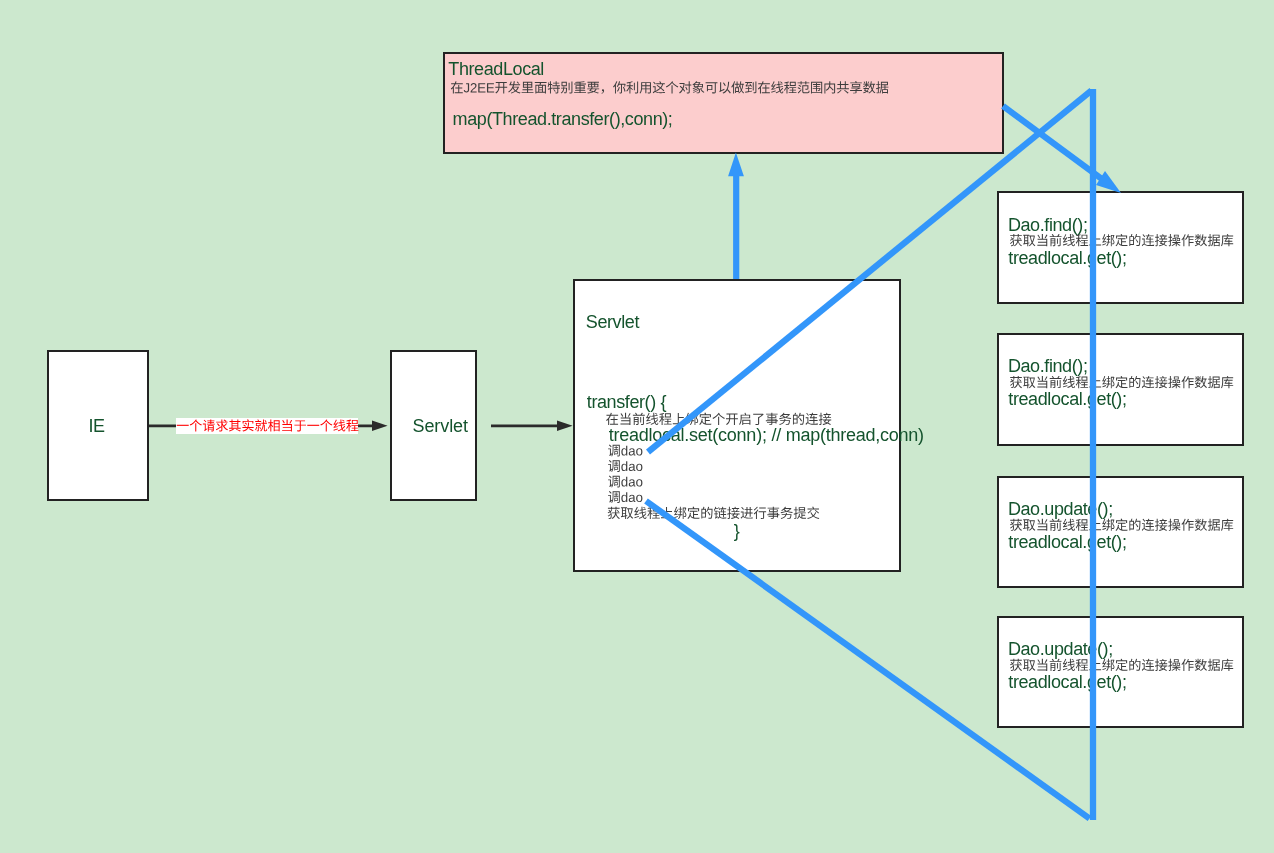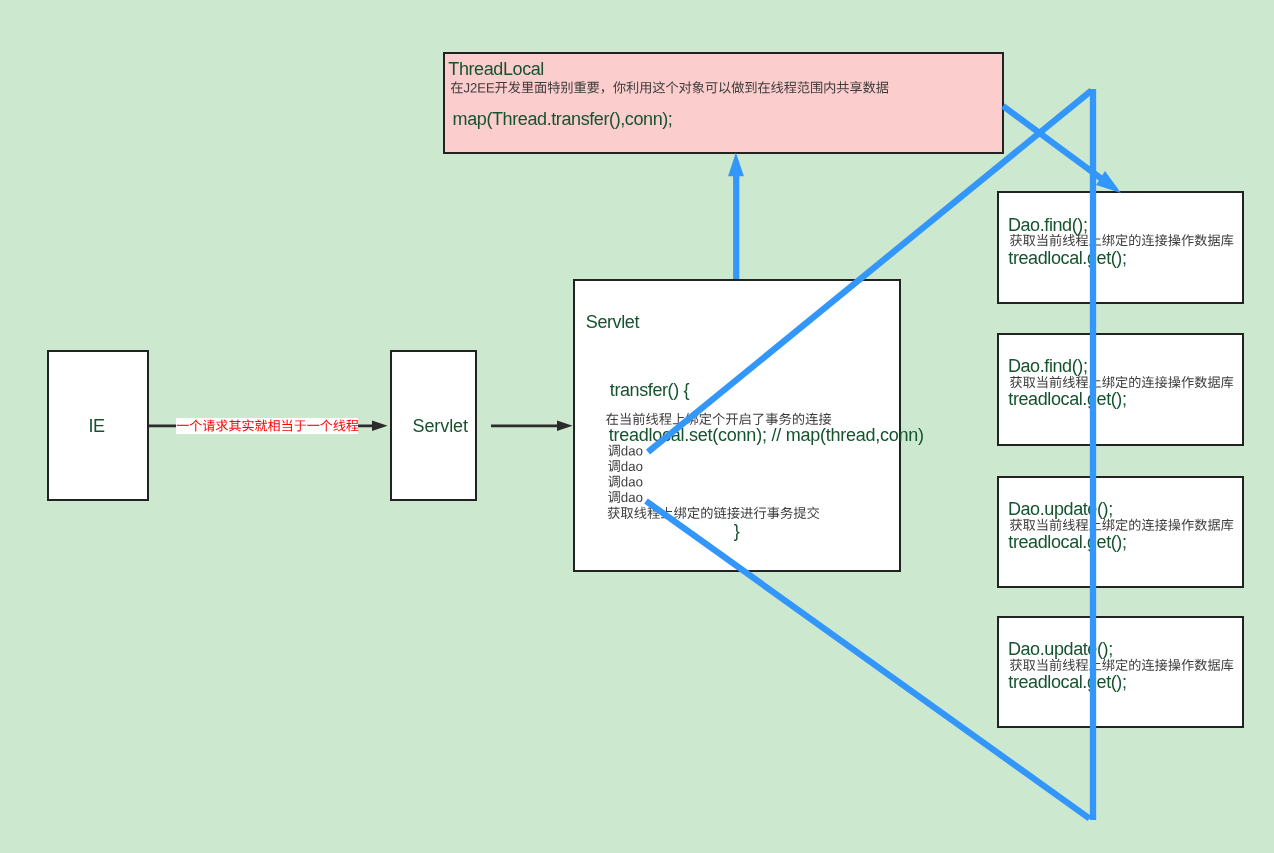--- a/index.html
+++ b/index.html
@@ -29,21 +29,21 @@
   <div class="box" style="left: 46.9px; top: 349.9px; width: 102.2px; height: 151.2px; background-color: rgb(255, 255, 255); padding-left: 8px;">
     <div class="txt" style="left:-0.4px;top:66px;width:96px;text-align:center;">IE</div>
   </div>
 
   <div class="box" style="left: 389.8px; top: 349.9px; width: 87px; height: 151.2px; background-color: rgb(255, 255, 255);">
     <div class="txt" style="left:0.9px;top:66px;width:95px;text-align:center;letter-spacing:-0.1px;">Servlet</div>
   </div>
 
   <div class="box" style="left: 572.8px; top: 278.9px; width: 328.4px; height: 293.1px; background-color: rgb(255, 255, 255);">
     <div class="txt" style="left:11px;top:33px;">Servlet</div>
-    <div class="txt" style="left:12px;top:101px;margin-left:23px;">transfer() {</div>
+    <div class="txt" style="left:12px;top:113px;">transfer() {</div>
     <div class="txt glyphtext" style="left:30px;top:130px;">在当前线程上绑定个开启了事务的连接</div>
     <div class="txt" style="left:34px;top:146px;letter-spacing:-0.25px;">treadlocal.set(conn); // map(thread,conn)</div>
     <div class="txt glyphtext" style="left:33px;top:161.5px;">调dao</div>
     <div class="txt glyphtext" style="left:33px;top:177px;">调dao</div>
     <div class="txt glyphtext" style="left:33px;top:192.5px;">调dao</div>
     <div class="txt glyphtext" style="left:33px;top:208px;">调dao</div>
     <div class="txt glyphtext" style="left:33px;top:224px;">获取线程上绑定的链接进行事务提交</div>
     <div class="txt" style="left:159px;top:242px;">}</div>
   </div>
 

